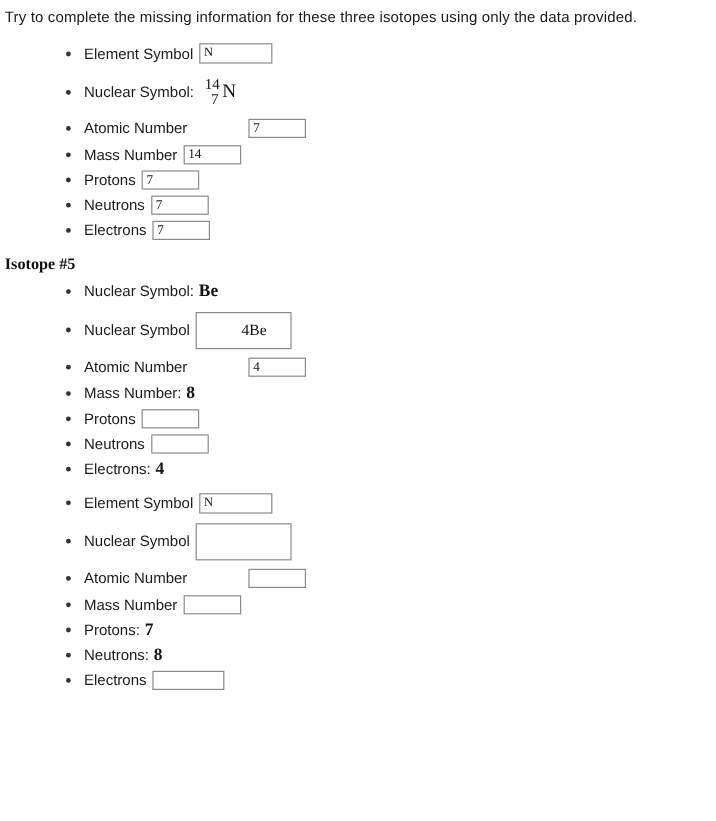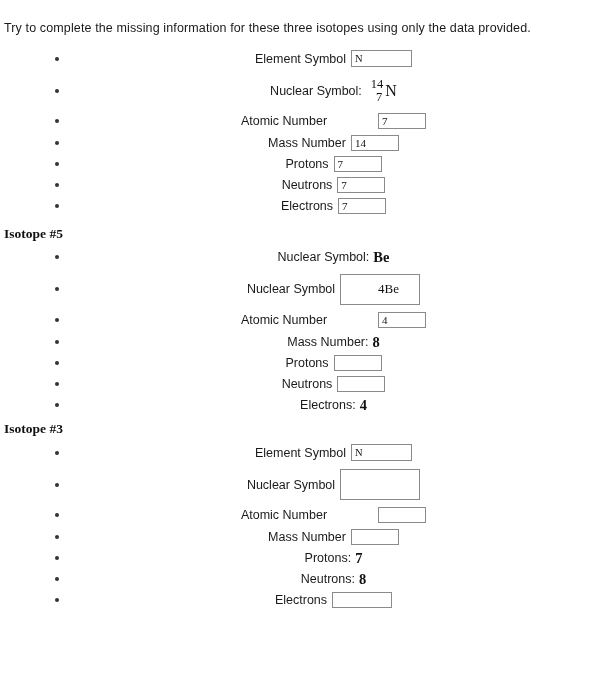--- a/index.html
+++ b/index.html
@@ -9,21 +9,21 @@
   }
   body {
     width: 597px;
     height: 684px;
     font-family: "Liberation Sans", sans-serif;
     font-size: 12.5px;
     color: #222222;
     overflow: hidden;
   }
   .page {
-    padding: 20px 0 0 4px;
+    padding: 6px 0 0 4px;
   }
   .intro {
     font-size: 12.5px;
     color: #1a1a1a;
     line-height: 1.35;
     margin: 0 0 9px 0;
     letter-spacing: 0.01em;
   }
   .iso-heading {
     font-family: "Liberation Serif", serif;
@@ -36,21 +36,20 @@
     list-style: none;
     margin: 0 0 0 0;
     padding: 0;
   }
   ul.fields li {
     position: relative;
     padding-left: 66px;
     line-height: 1.0;
     display: flex;
     align-items: center;
-    justify-content: center;
   }
   ul.fields li .bullet {
     position: absolute;
     left: 51px;
     top: 50%;
     transform: translateY(-50%);
     width: 4px;
     height: 4px;
     background: #333333;
     border-radius: 50%;
@@ -260,21 +259,20 @@
 
     <li class="r-tight">
       <span class="bullet"></span>
       <span class="lbl">Electrons:</span>
       <span class="val-serif">4</span>
     </li>
   </ul>
 
   <div class="sec-gap-sm"></div>
 
-  <h3 class="iso-heading">Isotope #3</h3>
   <ul class="fields">
 
     <li class="r-sym">
       <span class="bullet"></span>
       <span class="lbl">Element Symbol</span>
       <span class="box box-sym">
           <span class="txt">N</span>
         </span>
     </li>
 

